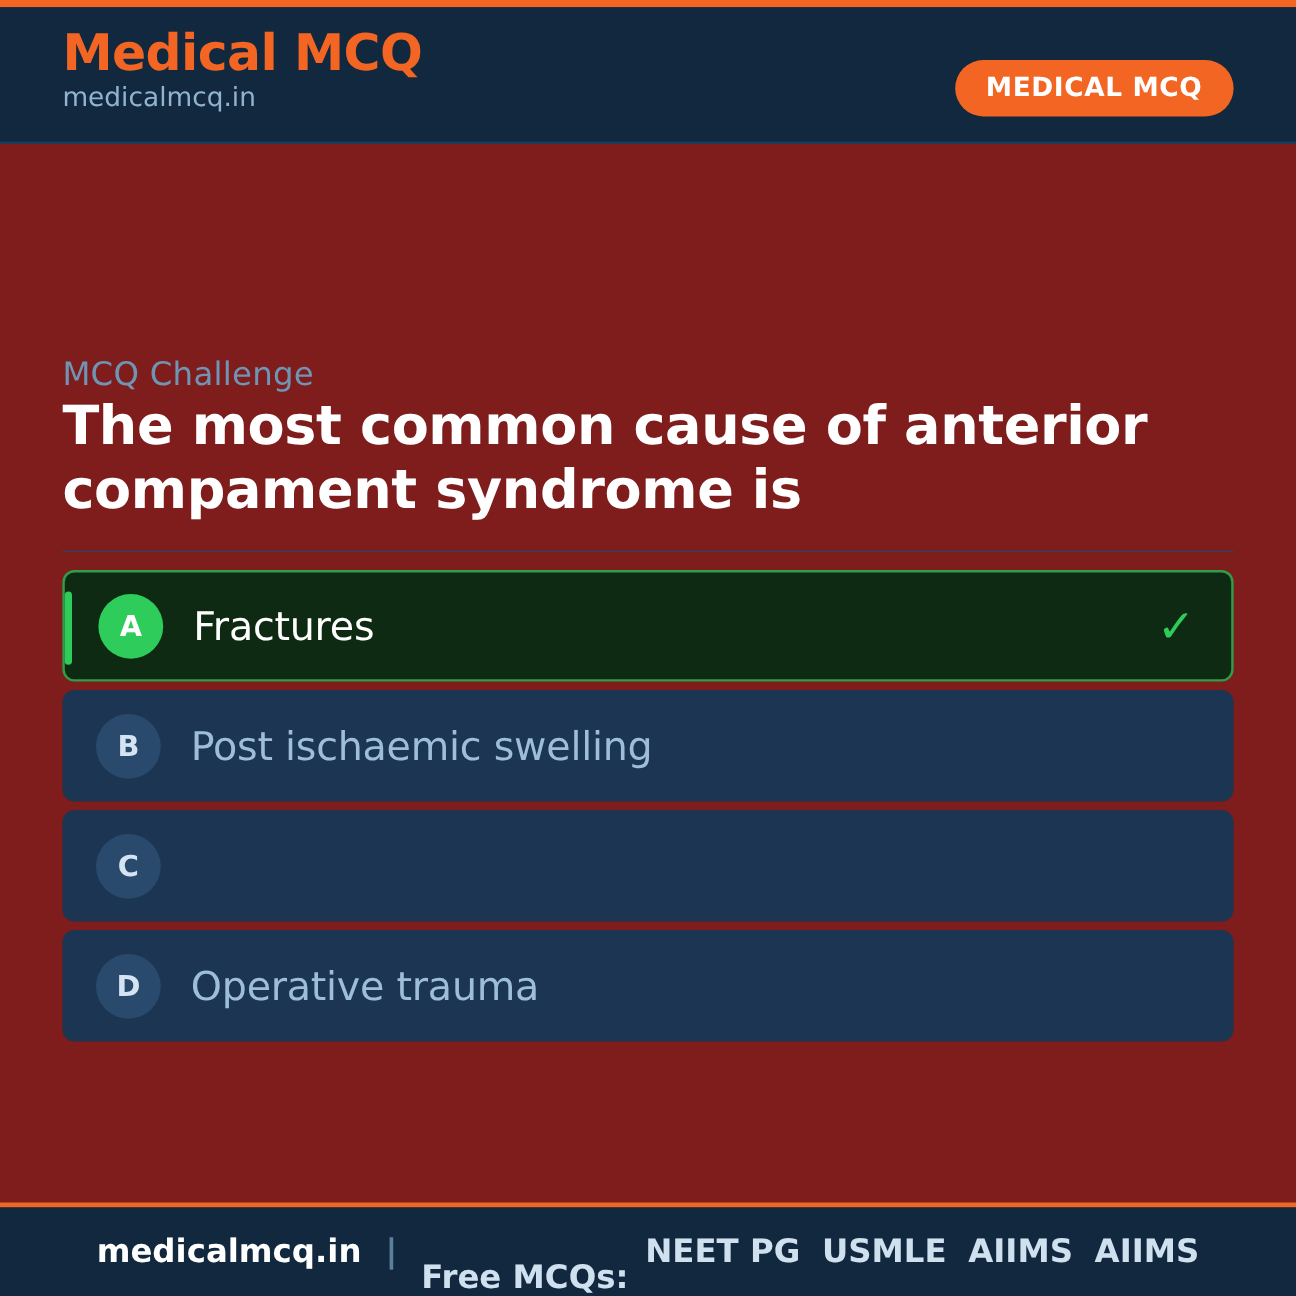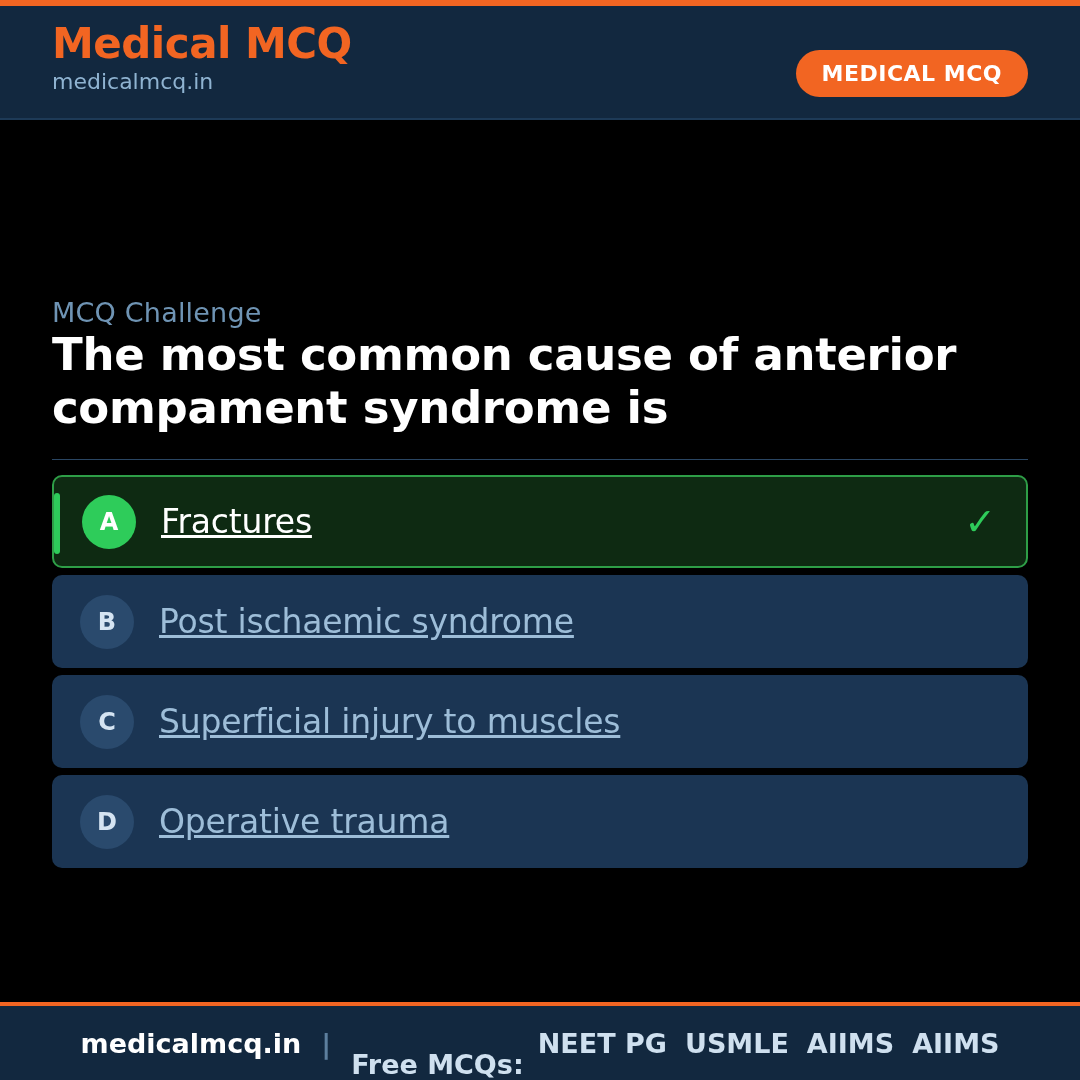--- a/index.html
+++ b/index.html
@@ -2,21 +2,21 @@
 <html><head>
 <meta charset="utf-8">
 <style>
   * { box-sizing: border-box; margin: 0; padding: 0; }
   html, body {
     width: 1080px; height: 1080px;
     background: #0e1f33;
     font-family: "DejaVu Sans", sans-serif;
     overflow: hidden;
   }
-  #page { position: relative; width: 1080px; height: 1080px; background: #000000; }
+  #page { position: relative; width: 1080px; height: 1080px; background: #7f1d1d; }
 
   
   .top-accent {
     position: absolute; top: 0; left: 0; width: 1080px; height: 6px;
     background: #f26522;
   }
 
   
   .header {
     position: absolute; top: 6px; left: 0; width: 1080px; height: 114px;
@@ -74,21 +74,21 @@
     width: 54px; height: 54px; border-radius: 50%;
     background: #2a4a6d; color: #d5e4f2;
     display: flex; align-items: center; justify-content: center;
     font-size: 24px; font-weight: bold;
     margin-left: 28px; flex: 0 0 auto;
   }
   .option.correct .opt-letter {
     background: #2ecc5a; color: #ffffff;
   }
   .opt-text {
-    margin-left: 25px; font-size: 33px; color: #9dbdd8; letter-spacing: -0.2px; text-decoration: underline;
+    margin-left: 25px; font-size: 33px; color: #9dbdd8; letter-spacing: -0.2px;
   }
   .option.correct .opt-text { color: #ffffff; }
   .tick {
     position: absolute; right: 30px; top: 50%; transform: translateY(-50%);
     color: #2ecc5a; font-size: 38px; line-height: 1;
   }
 
   
   .footer {
     position: absolute; bottom: 0; left: 0; width: 1080px; height: 78px;
@@ -128,26 +128,25 @@
     <div class="options">
 
       <div class="option correct">
         <div class="opt-letter">A</div>
         <div class="opt-text">Fractures</div>
         <div class="tick">✓</div>
       </div>
 
       <div class="option">
         <div class="opt-letter">B</div>
-        <div class="opt-text">Post ischaemic syndrome</div>
+        <div class="opt-text">Post ischaemic swelling</div>
       </div>
 
       <div class="option">
         <div class="opt-letter">C</div>
-        <div class="opt-text">Superficial injury to muscles</div>
       </div>
 
       <div class="option">
         <div class="opt-letter">D</div>
         <div class="opt-text">Operative trauma</div>
       </div>
 
     </div>
   </div>
 

